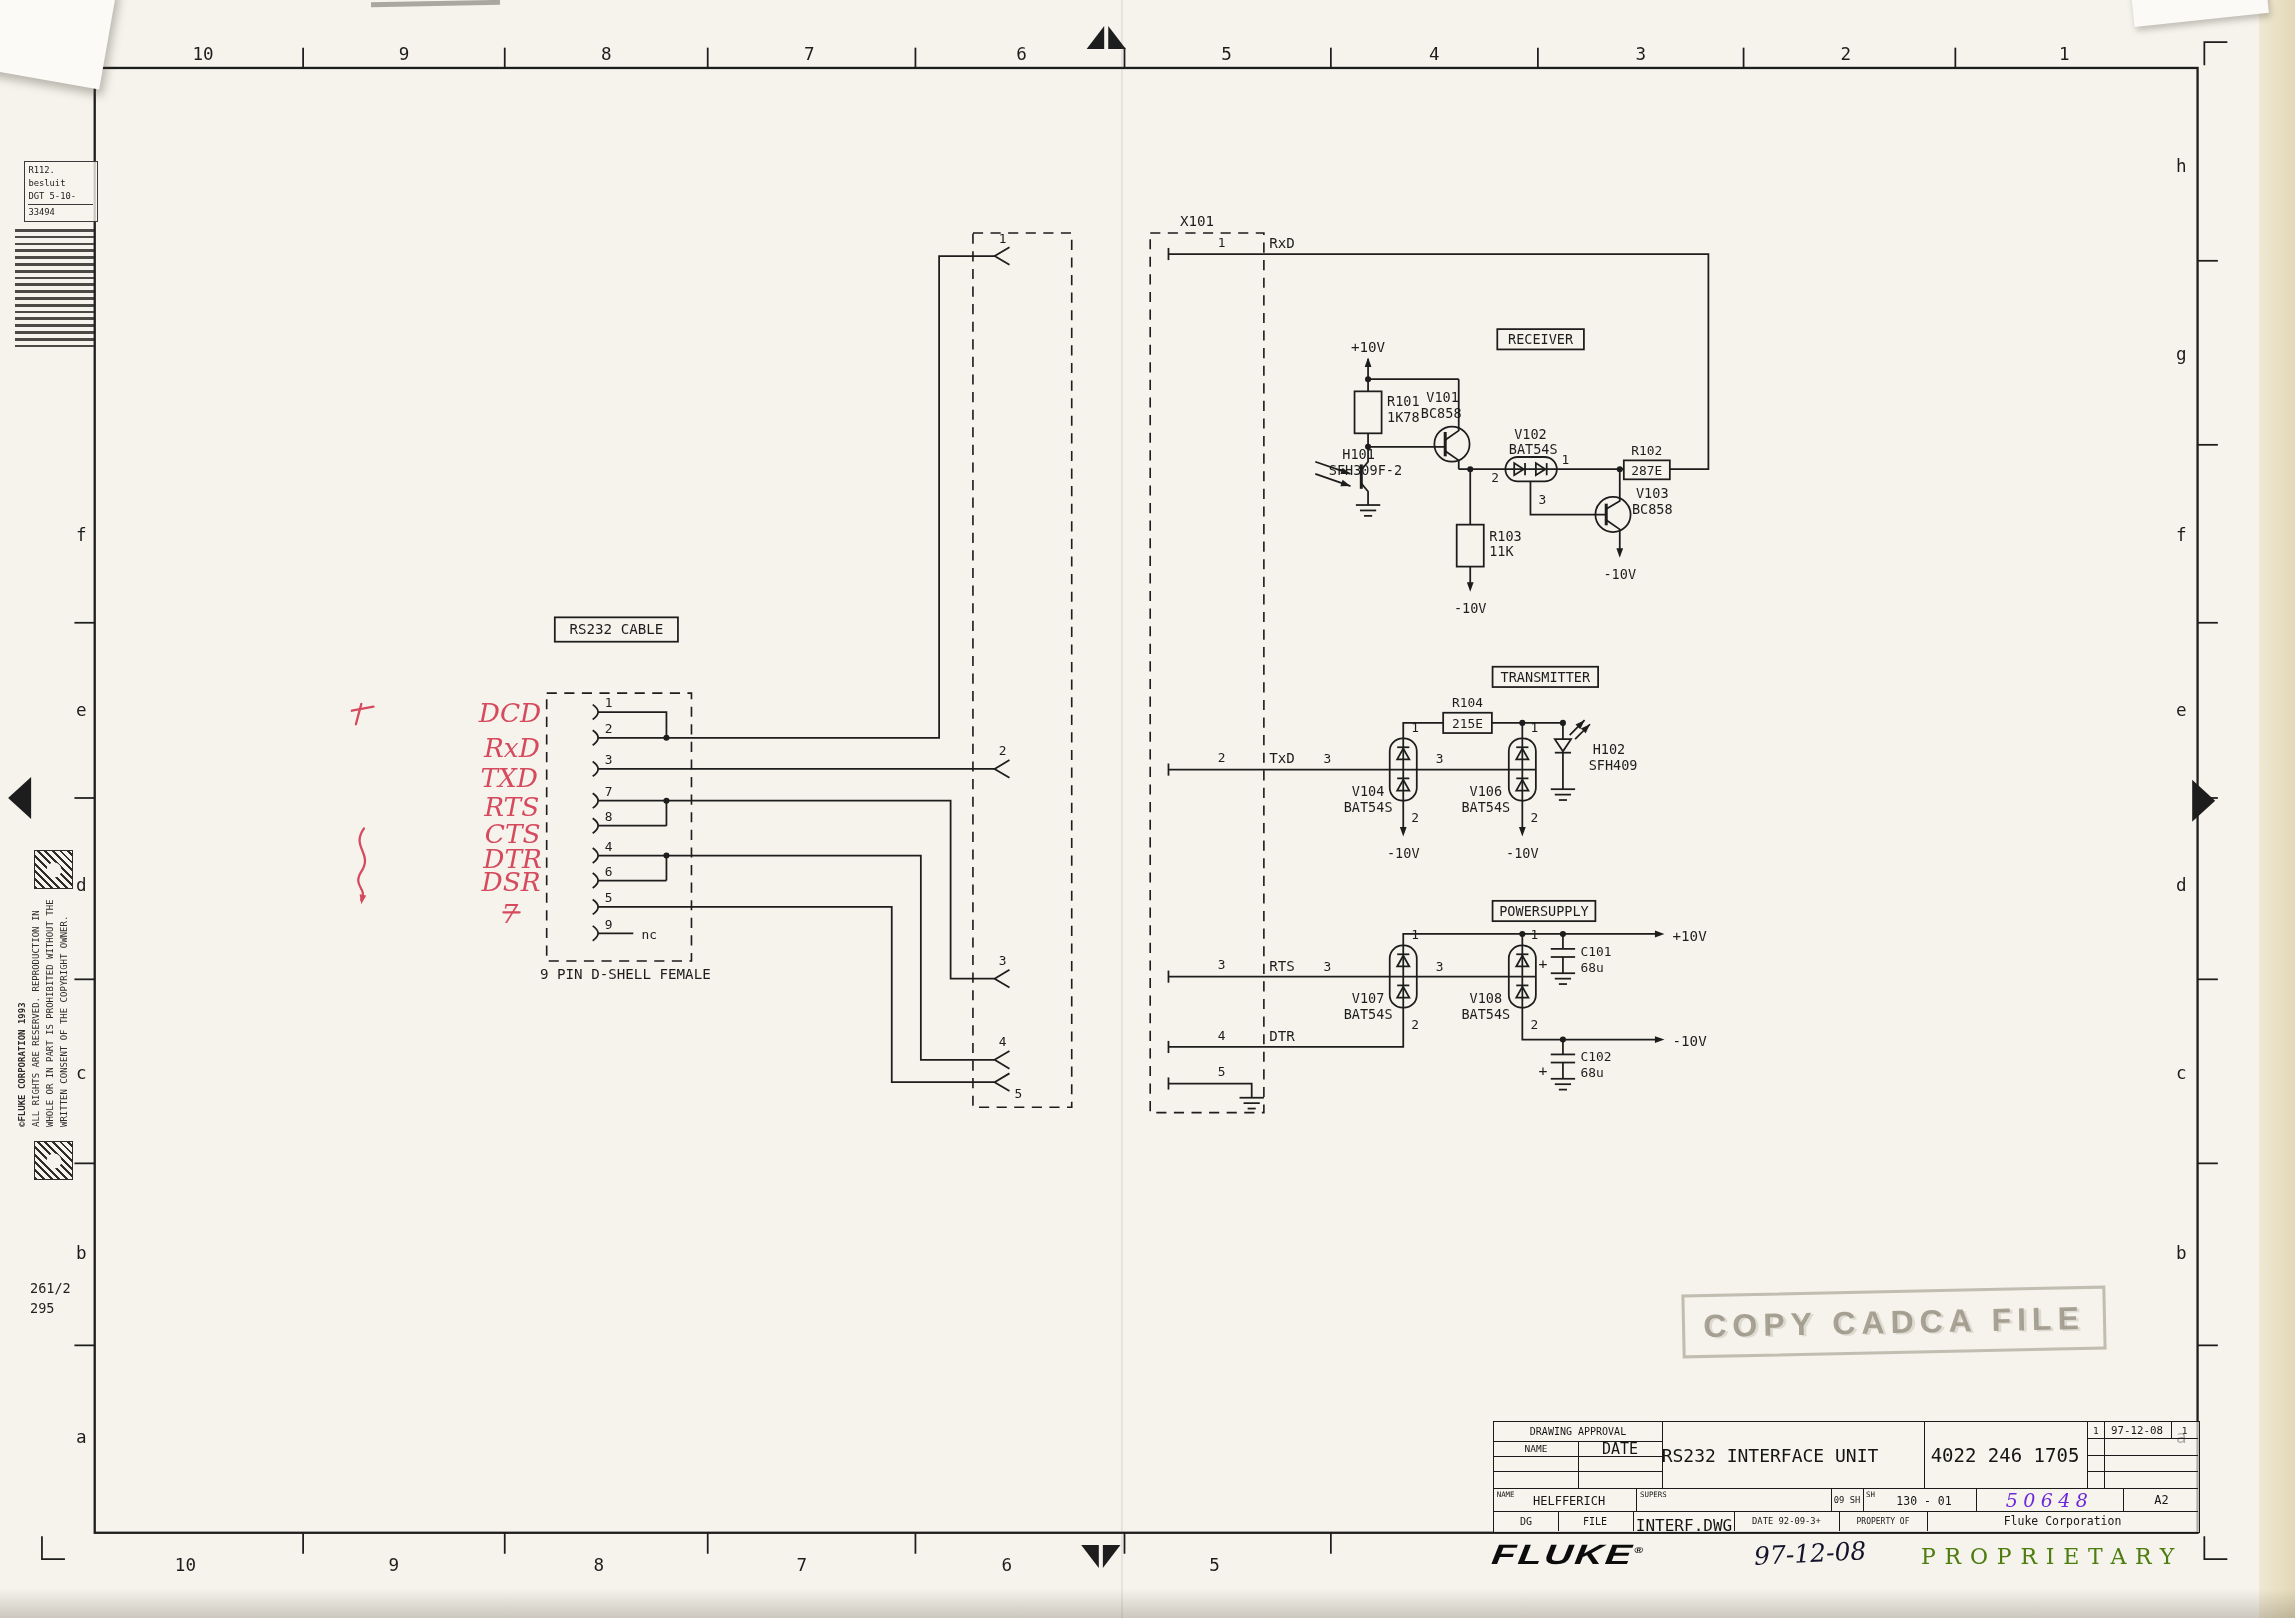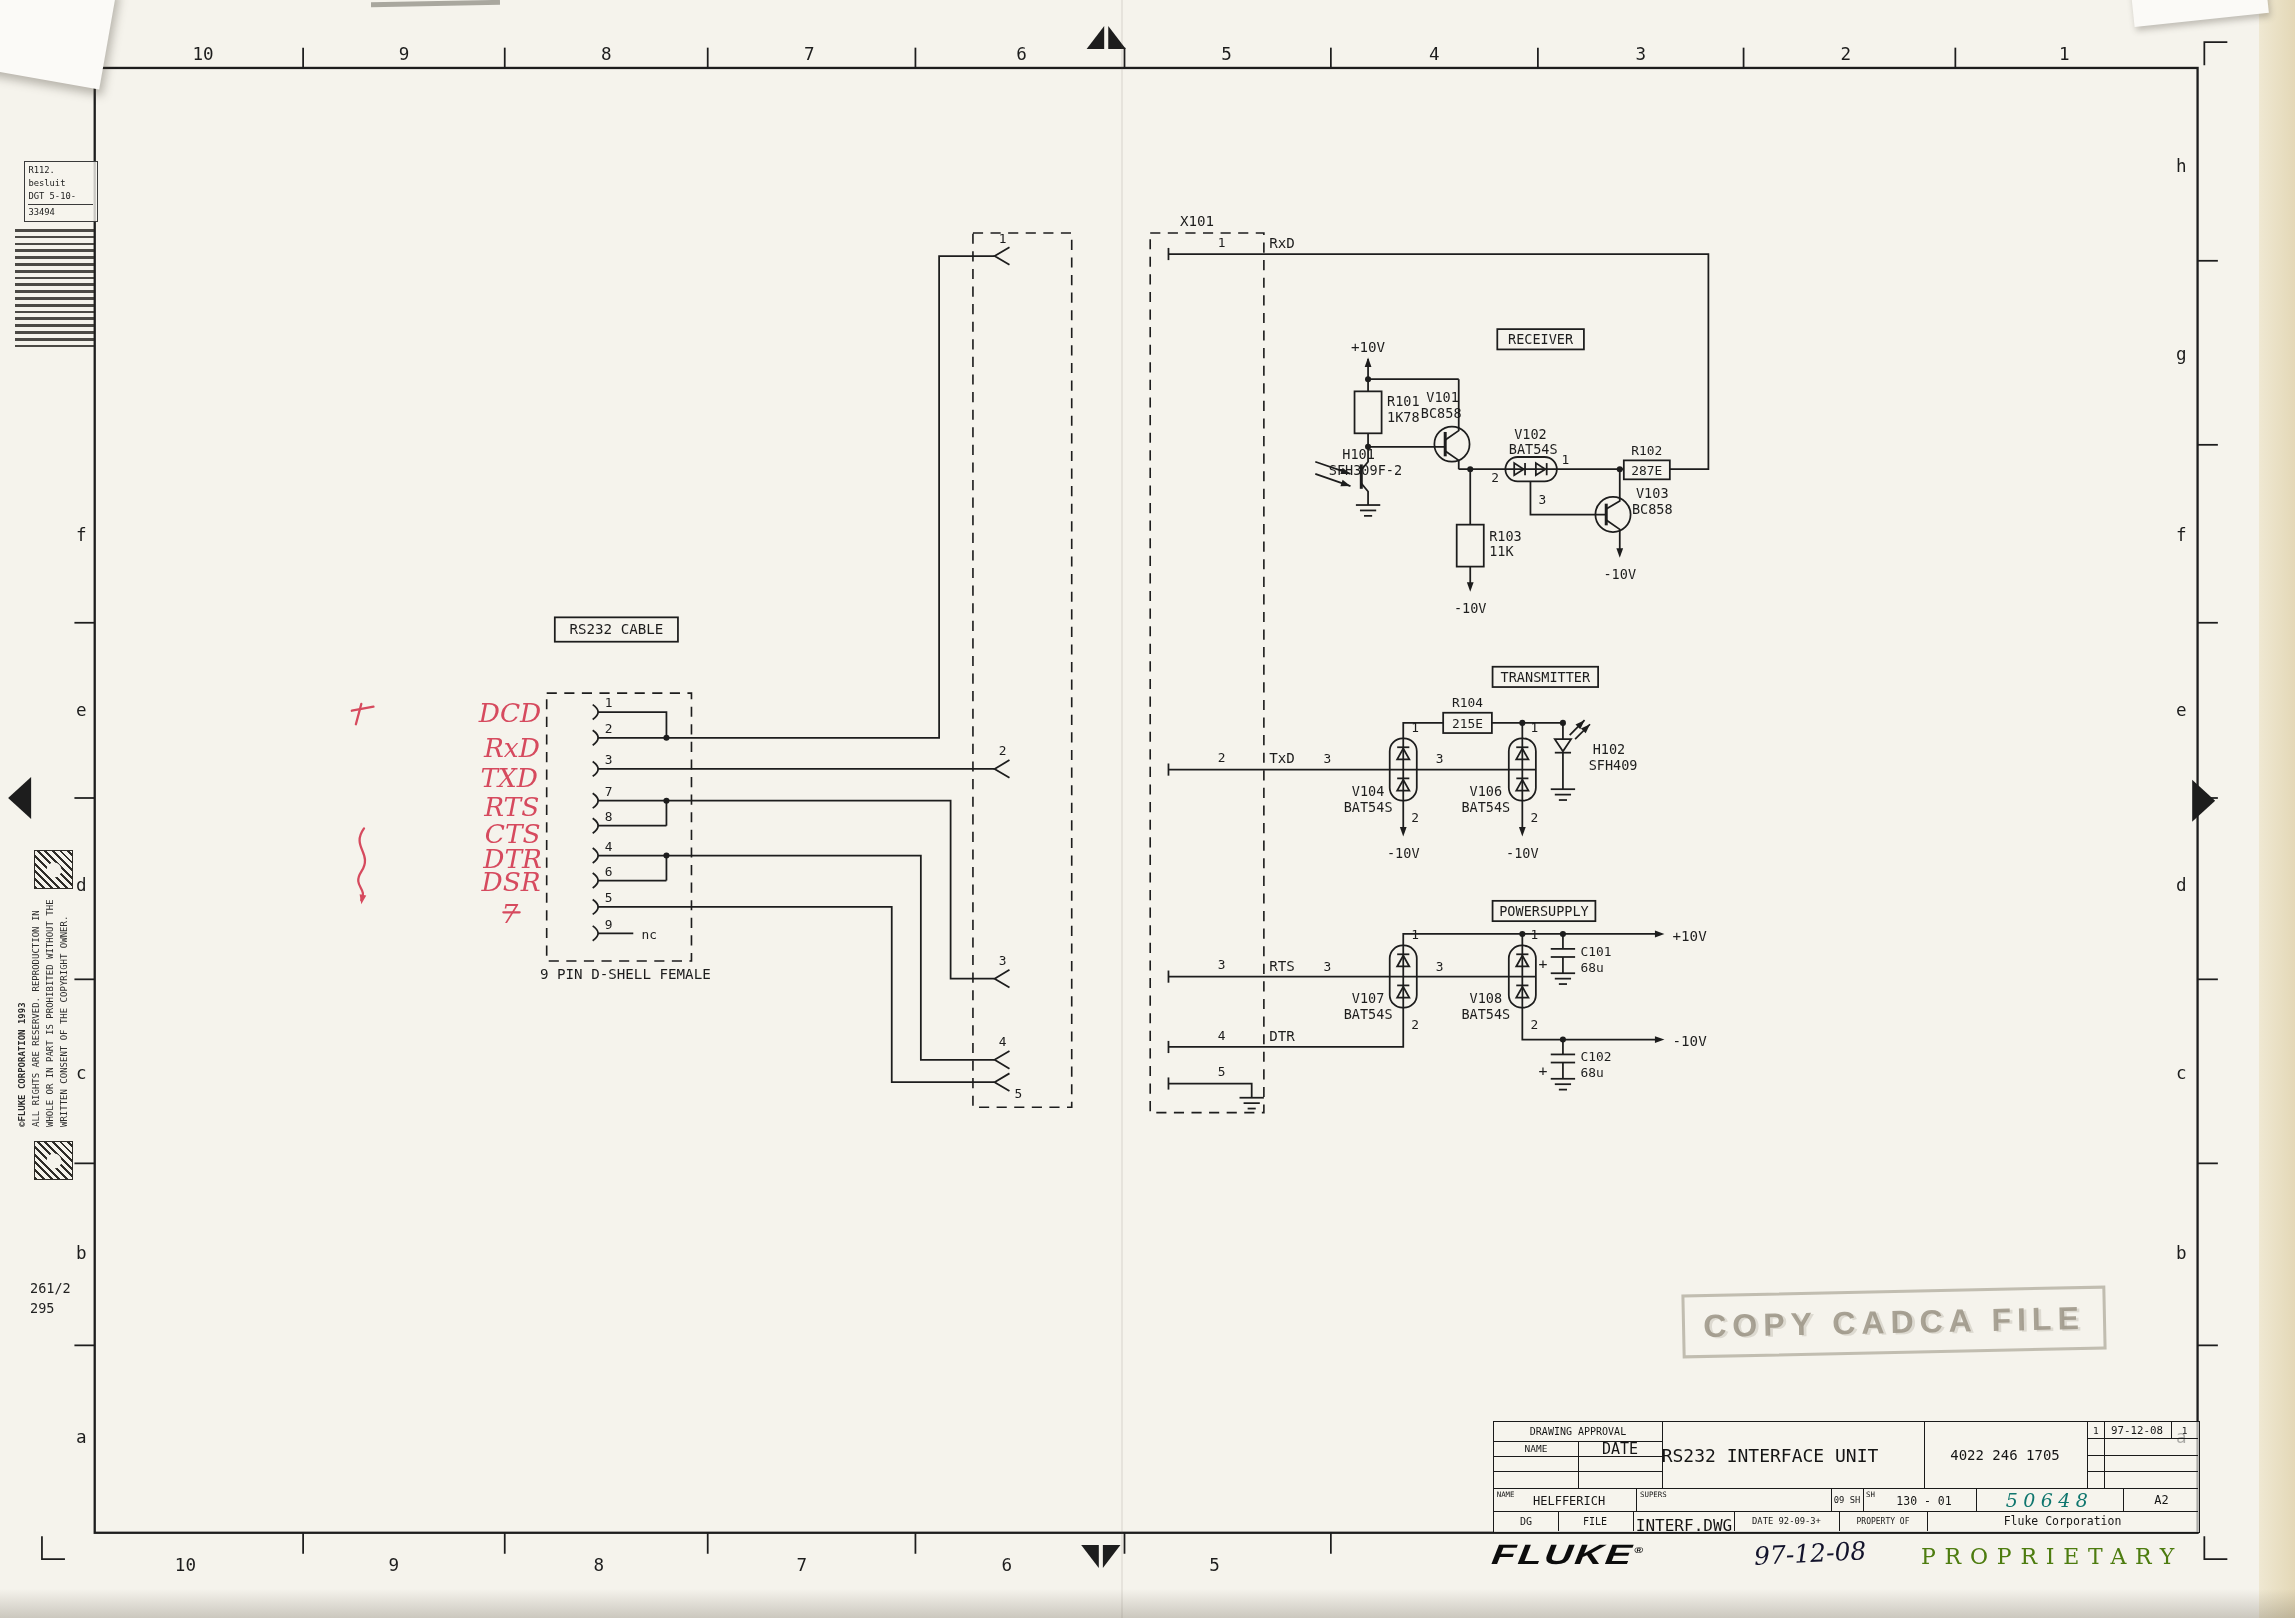--- a/index.html
+++ b/index.html
@@ -19,21 +19,21 @@
   .redl{stroke:#d64a5e;stroke-width:3.4;fill:none;stroke-linecap:round}
   .dot{fill:#1d1d1d}
   .blk{fill:#1d1d1d}
   
   .tb{position:absolute;left:1493px;top:1421px;width:707px;height:112px;
       border:1.7px solid #1a1a1a;box-sizing:border-box;background:rgba(246,244,238,.65)}
   .tbl{position:absolute;background:#1a1a1a}
   .tbc{position:absolute;display:flex;align-items:center;justify-content:center;
        color:#151515;white-space:nowrap;font-family:"DejaVu Sans Mono",monospace}
   .tbc.left{justify-content:flex-start}
-  .hand{font-family:"DejaVu Serif",serif;font-style:italic;color:#0f766e}
+  .hand{font-family:"DejaVu Serif",serif;font-style:italic;color:#6d28d9}
   .fluke{position:absolute;left:1494px;top:1538px;font-family:"Liberation Sans",sans-serif;
          font-weight:bold;font-style:italic;font-size:35px;letter-spacing:2px;
          transform:scale(1.12,.8) skewX(-5deg);transform-origin:left top;color:#0c0c0c}
   .fluke sup{font-size:10.8px;font-style:normal}
   .propr{position:absolute;left:1921px;top:1544px;font-family:"DejaVu Serif",serif;
          font-size:22px;letter-spacing:8.8px;color:#4d7c0f}
   .hdate{position:absolute;left:1754px;top:1539px;font-family:"DejaVu Serif",serif;
          font-style:italic;font-size:25px;transform:rotate(-3deg);color:#13132b}
   .cstamp{position:absolute;left:1682px;top:1290px;width:418px;height:58px;
           border:3.4px solid rgba(150,143,128,.55);transform:rotate(-1.2deg);
@@ -469,21 +469,21 @@
     <div class="tbl" style="left:64px;top:89px;width:1.4px;height:20px"></div>
     <div class="tbl" style="left:139px;top:89px;width:1.4px;height:20px"></div>
     <div class="tbl" style="left:240px;top:89px;width:1.4px;height:20px"></div>
     <div class="tbl" style="left:345px;top:89px;width:1.4px;height:20px"></div>
     <div class="tbl" style="left:433px;top:89px;width:1.4px;height:20px"></div>
 
     <div class="tbc" style="left:0;top:0;width:168px;height:19px;font-size:10px">DRAWING APPROVAL</div>
     <div class="tbc" style="left:0;top:19px;width:84px;height:15px;font-size:9.5px">NAME</div>
     <div class="tbc" style="left:84px;top:19px;width:84px;height:15px;font-size:15px">DATE</div>
     <div class="tbc" style="left:168px;top:0;width:216px;height:66px;font-size:18px">RS232 INTERFACE UNIT</div>
-    <div class="tbc" style="left:430px;top:0;width:162px;height:66px;font-size:14px">4022 246 1705</div>
+    <div class="tbc" style="left:430px;top:0;width:162px;height:66px;font-size:19px">4022 246 1705</div>
     <div class="tbc" style="left:593px;top:0;width:17.6px;height:16px;font-size:9.5px">1</div>
     <div class="tbc" style="left:610px;top:0;width:66px;height:16px;font-size:10.8px">97-12-08</div>
     <div class="tbc" style="left:677px;top:0;width:27px;height:16px;font-size:9.5px">1</div>
     <div class="tbc left" style="left:2.7px;top:68px;width:41px;height:9.5px;font-size:7.4px">NAME</div>
     <div class="tbc left" style="left:39px;top:70px;width:102px;height:17.6px;font-size:12px">HELFFERICH</div>
     <div class="tbc left" style="left:146px;top:68px;width:61px;height:9.5px;font-size:7.4px">SUPERS</div>
     <div class="tbc" style="left:337px;top:66px;width:32px;height:23px;font-size:8.8px">09 SH</div>
     <div class="tbc left" style="left:372px;top:68px;width:20px;height:9.5px;font-size:7.4px">SH</div>
     <div class="tbc" style="left:379px;top:69px;width:102px;height:19px;font-size:11.5px">130 - 01</div>
     <div class="tbc hand" style="left:483px;top:66px;width:145px;height:23px;font-size:19px;letter-spacing:5.4px">50648</div>

